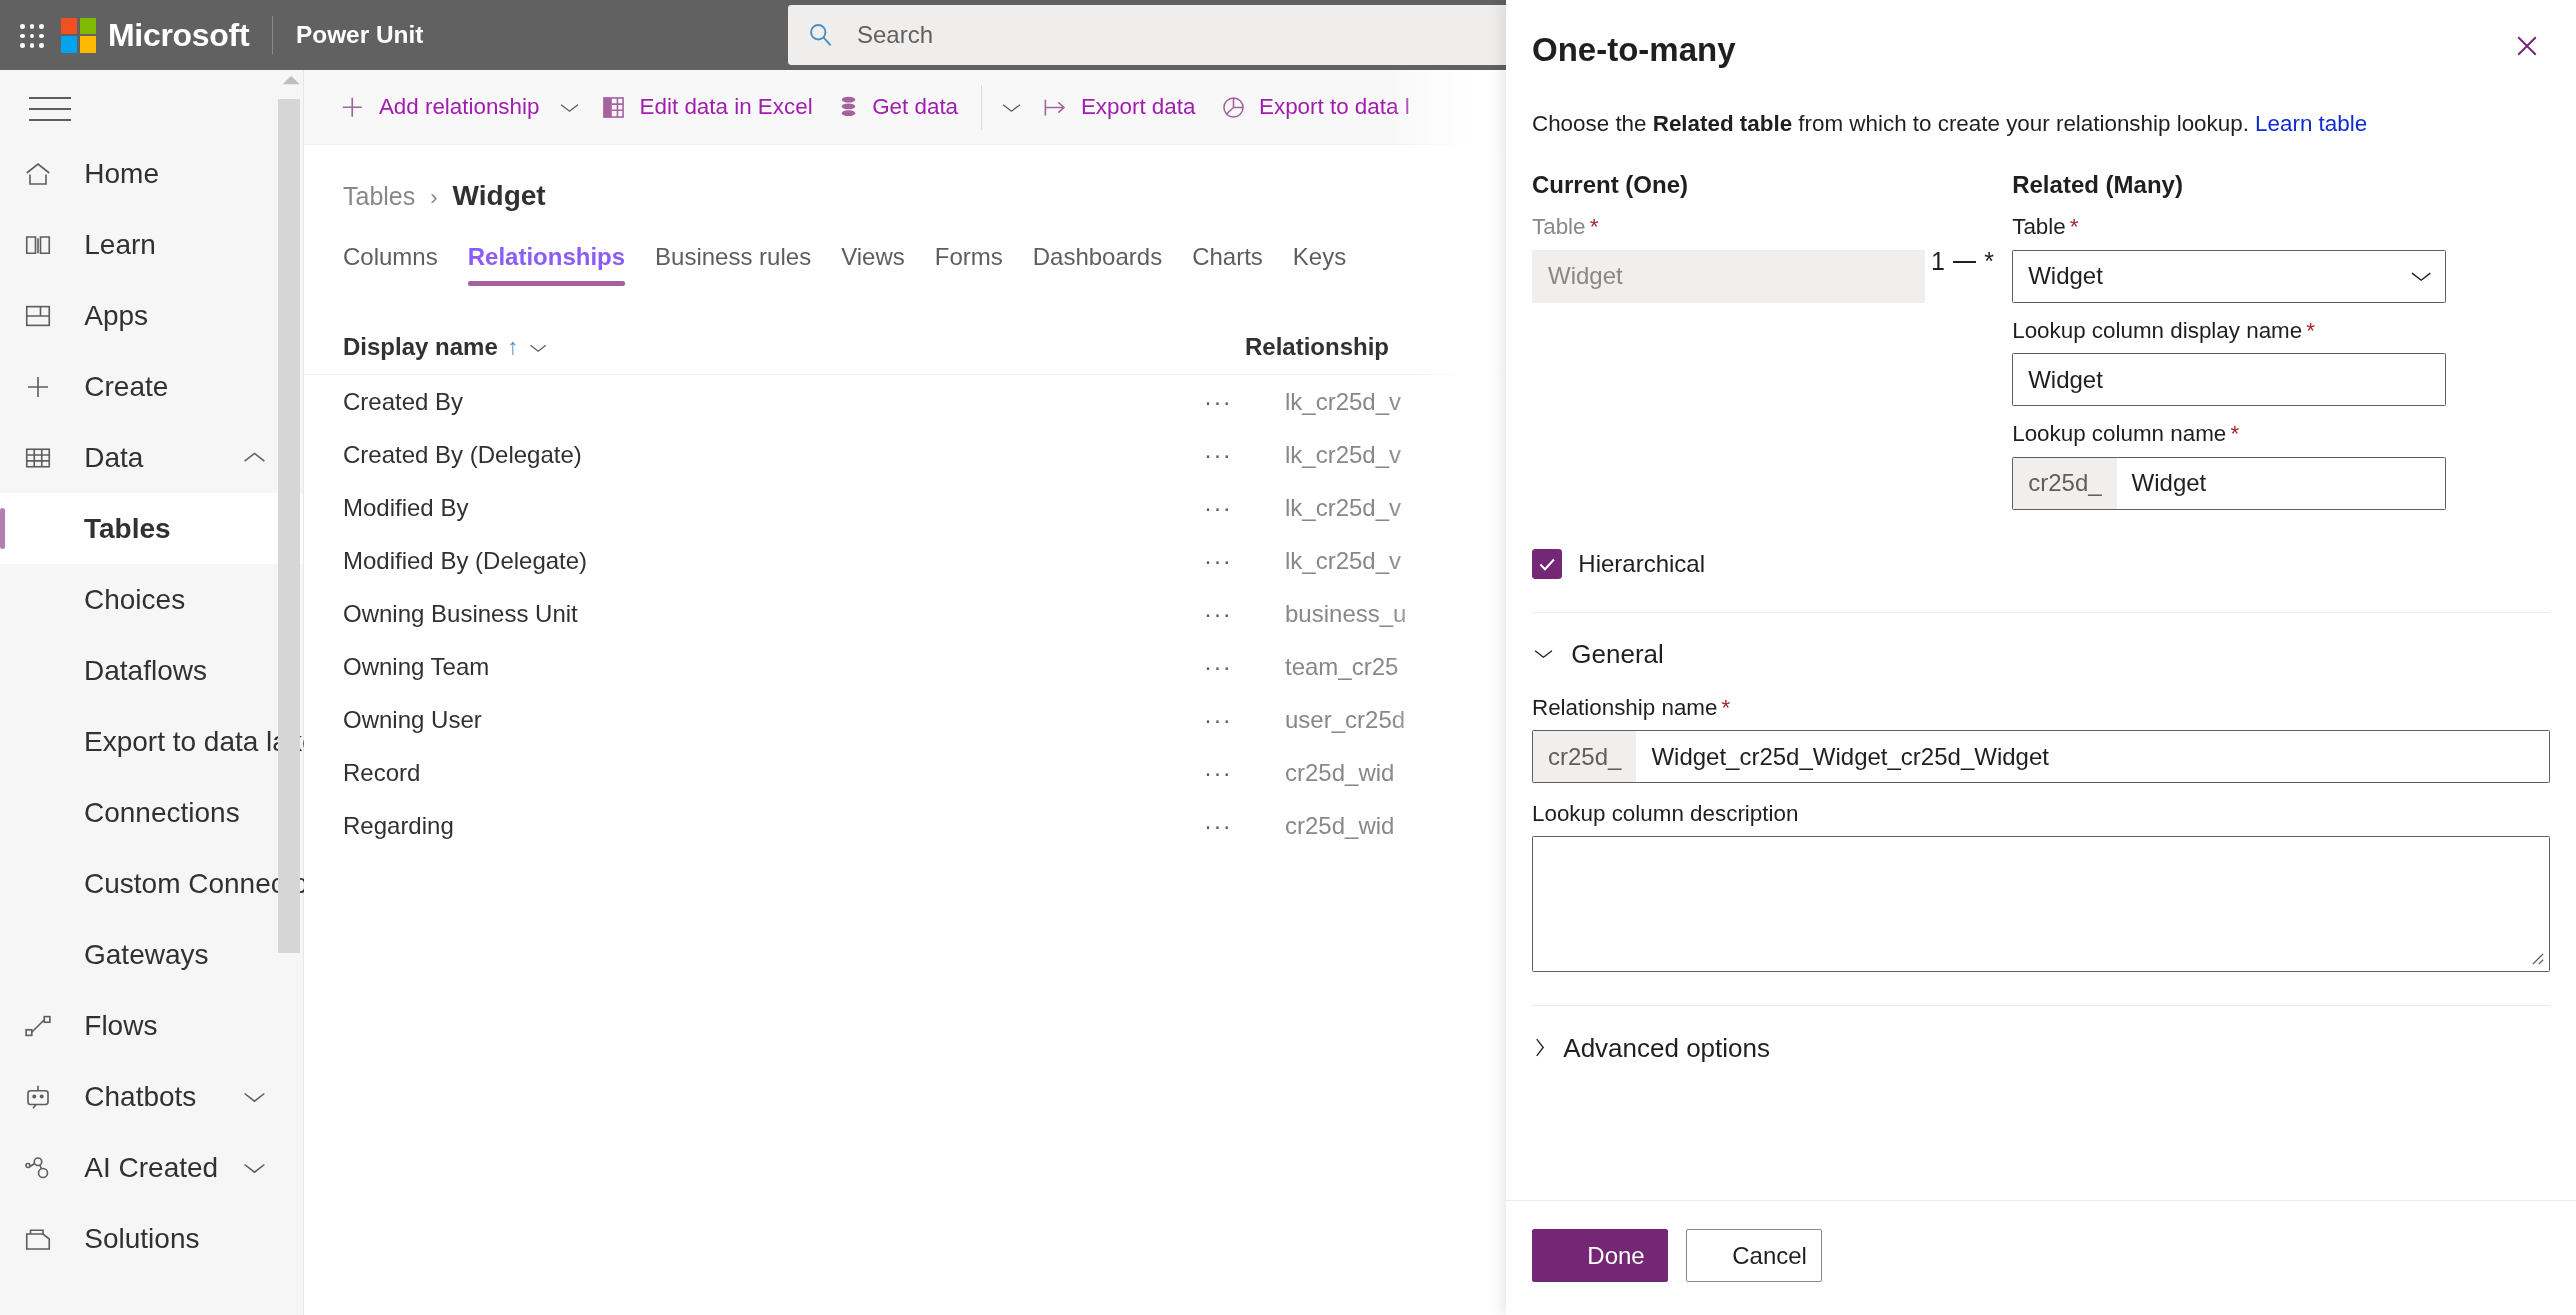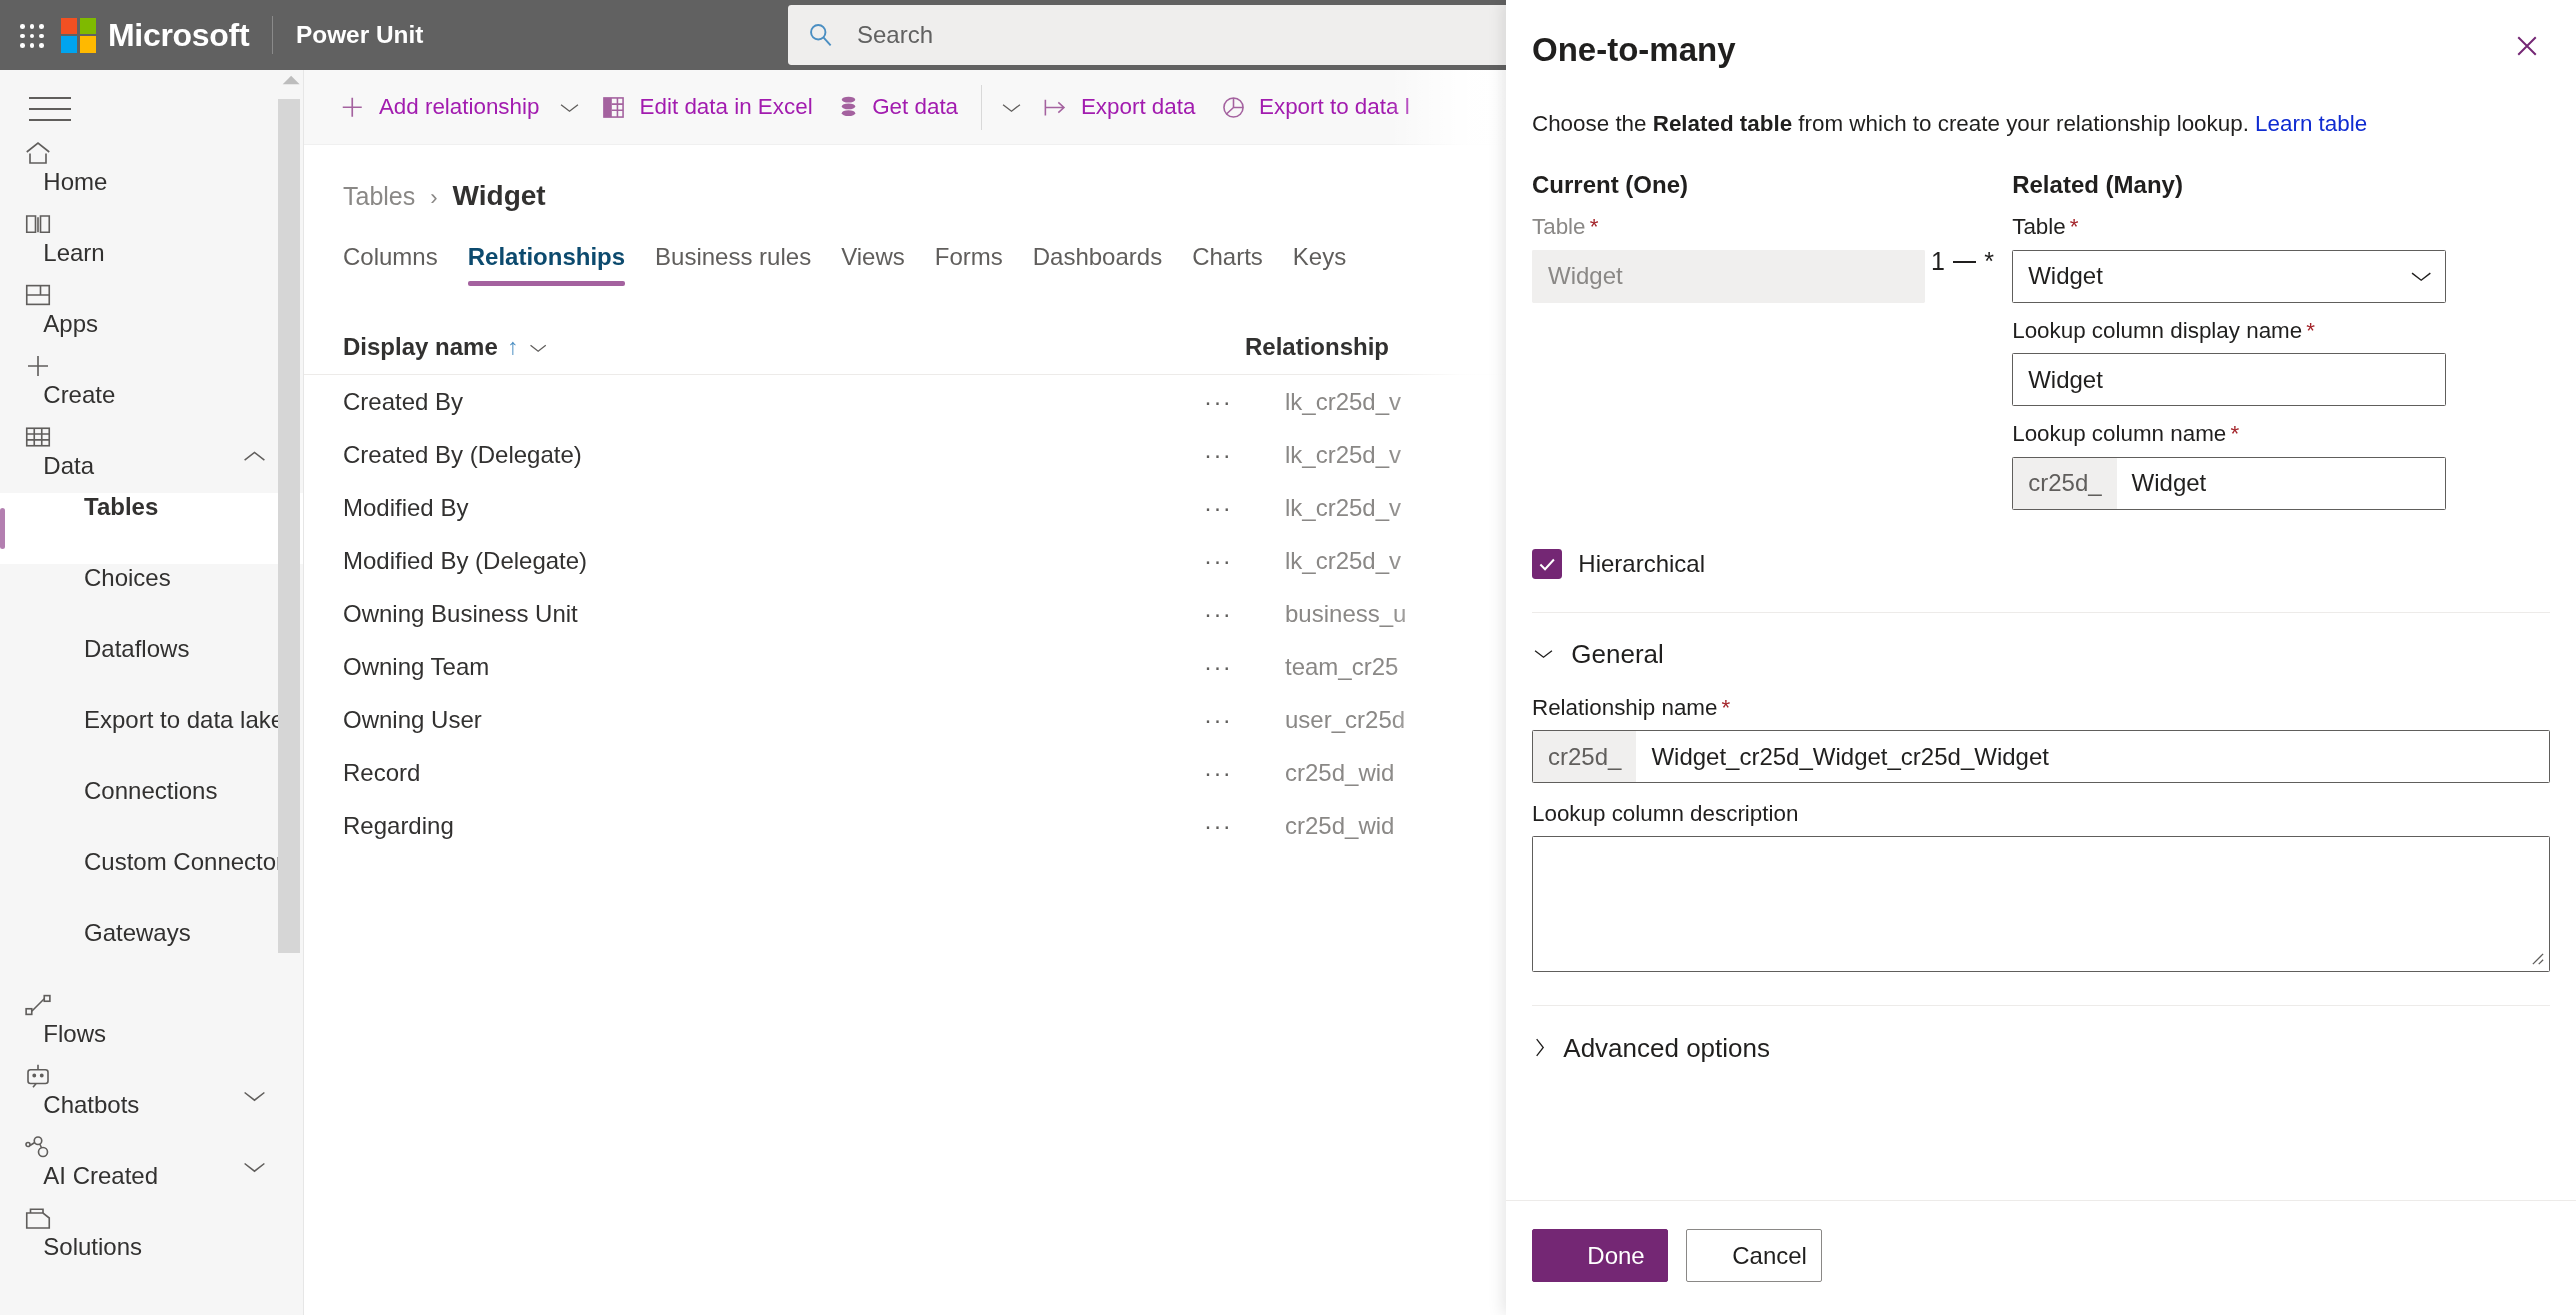--- a/index.html
+++ b/index.html
@@ -43,22 +43,22 @@
   
   .leftnav {
     position: absolute; top: 70px; left: 0; width: 304px; height: 1245px;
     background: #f6f6f6; border-right: 0.7px solid #e6e6e6;
   }
   .hamburger { margin: 22px 0 0 28.5px; width: 42px; height: 34px; cursor: pointer; padding: 5.4px 0;
     display:flex; flex-direction:column; justify-content:space-between; }
   .hamburger i { display:block; height: 2px; background: #605e5c; width: 100%; }
   .navlist { margin-top: 12.2px; }
   .navitem {
-    position: relative; display: flex; align-items: flex-start; height: 71px;
-    padding-left: 23px; cursor: pointer; color: #323130; font-size: 24px; flex-direction: column;
+    position: relative; display: flex; align-items: center; height: 71px;
+    padding-left: 23px; cursor: pointer; color: #323130; font-size: 28px;
   }
   .navitem .nicon { width: 41px; flex: none; display:flex; align-items:center; justify-content:flex-start; }
   .navitem .nlabel { margin-left: 20.3px; white-space: nowrap; }
   .navitem .chev { position: absolute; right: 35px; top: 50%; transform: translateY(-50%); }
   .navitem.sub { padding-left: 23px; }
   .navitem.sub .nlabel { margin-left: 61px; }
   .navitem.selected { background: #ffffff; font-weight: 700; }
   .navitem.selected::before {
     content: ""; position: absolute; left: 0; top: 15px; width: 5.4px; height: 41px;
     background: #b37fb0; border-radius: 2.7px;
@@ -88,21 +88,21 @@
 
   .crumbrow { padding: 35px 0 0 39px; display: flex; align-items: baseline; gap: 15px; }
   .crumb-root { font-size: 25px; color: #8a8886; cursor: pointer; }
   .crumb-sep { font-size: 22px; color: #8a8886; }
   .crumb-leaf { font-size: 28px; color: #323130; font-weight: 600; }
 
   .tabs { display: flex; align-items: flex-end; gap: 0; padding: 31px 0 0 39px; }
   .tab { position: relative; font-size: 24px; color: #605e5c; padding: 0 15px 15px 15px;
     cursor: pointer; white-space: nowrap; }
   .tab:first-child { padding-left: 0; }
-  .tab.active { color: #0c4a6e; font-weight: 700; }
+  .tab.active { color: #8b5cf6; font-weight: 700; }
   .tab.active::after {
     content:""; position:absolute; left: 15px; right: 15px; bottom: 0; height: 4.7px;
     background: #a4629f; border-radius: 2px;
   }
 
   .grid { margin-top: 33px; }
   .grid-head { display:flex; align-items:center; height: 56px; padding: 0 0 0 39px;
     border-bottom: 0.7px solid #edebe9; }
   .col-display { width: 902px; display:flex; align-items:center; gap: 9.5px;
     font-size: 24px; color:#323130; font-weight: 600; cursor: pointer; }

